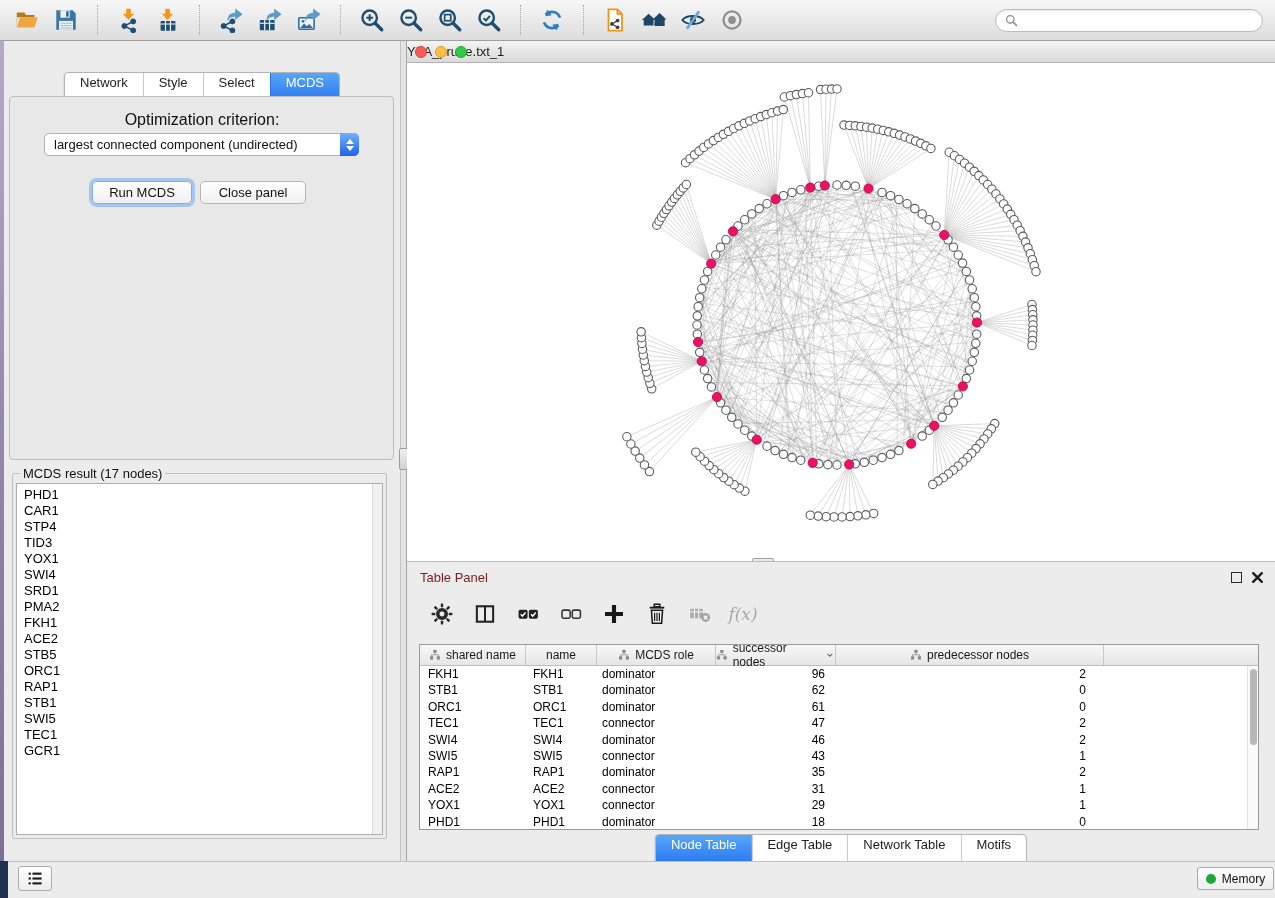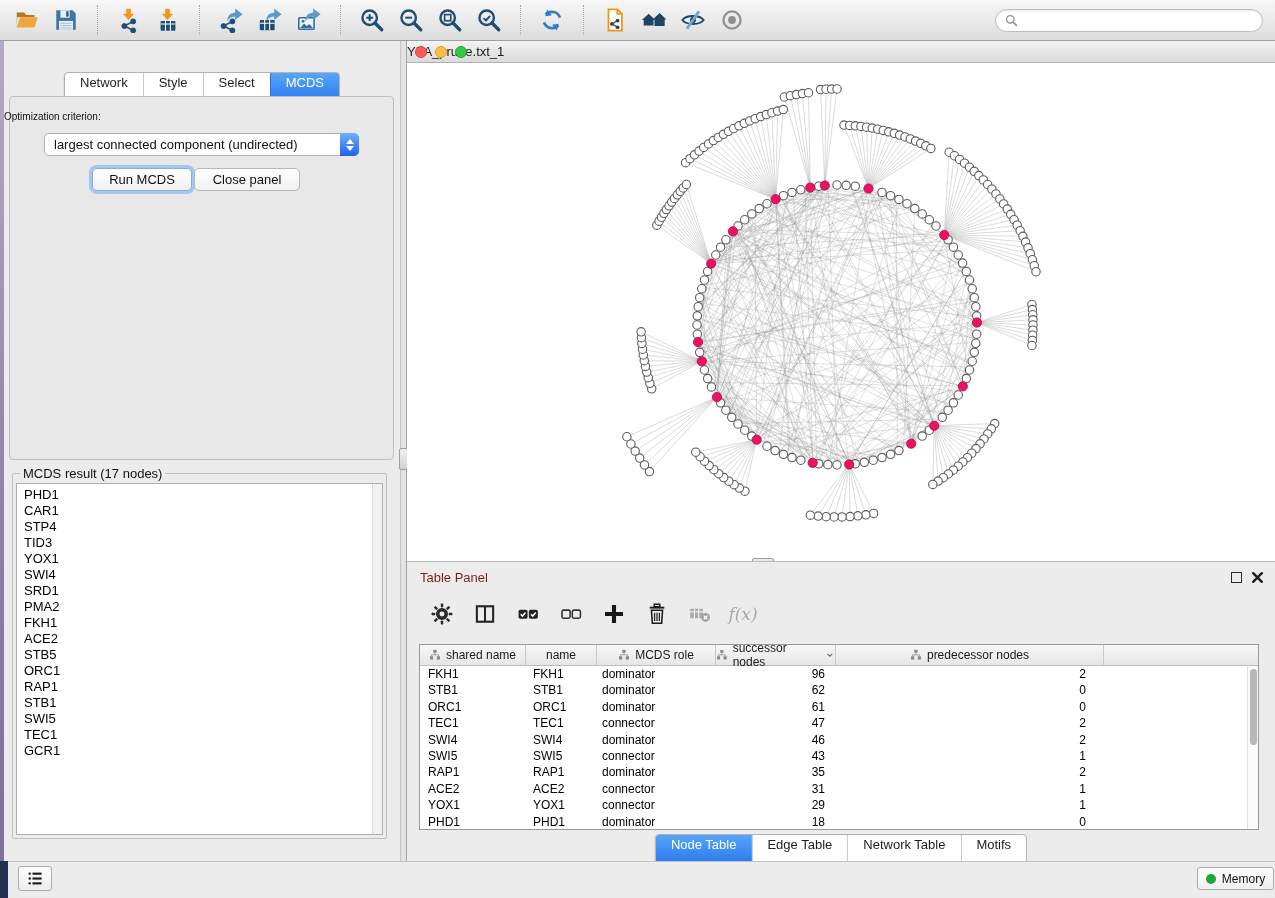--- a/index.html
+++ b/index.html
@@ -36,33 +36,33 @@
 
   .seg { display:inline-flex; height:38px; border:1px solid #b3b3b3; border-radius:4px;
     background:#fff; overflow:hidden; box-shadow:0 1px 1px rgba(0,0,0,.06); }
   .segi { padding:0 15px; font-size:13px; line-height:20px; color:#1d1d1d; border-left:1px solid #c9c9c9; cursor:default; }
   .segi:first-child { border-left:none; }
   .segi.active { background:linear-gradient(#57a6fa,#1c6cec); color:#fff; border-left-color:#2a71e0; }
 
   .cp-tabs { position:absolute; top:31px; left:50%; transform:translateX(-50%); }
   .cp-box { position:absolute; left:5px; top:55px; width:385px; height:364px;
     background:#e8e8e8; border:1px solid #bdbdbd; border-radius:4px; }
-  .opt-label { position:absolute; top:70px; left:0; width:100%; text-align:left; font-size:10px; color:#111; }
+  .opt-label { position:absolute; top:70px; left:0; width:100%; text-align:center; font-size:16px; color:#111; }
   .dropdown { position:absolute; left:40px; top:92px; width:315px; height:23px; background:#fff;
     border:1px solid #b1b1b1; border-radius:5px; display:flex; align-items:center; }
   .dd-text { flex:1; font-size:13px; padding-left:9px; color:#111; white-space:nowrap; overflow:hidden; }
   .dd-stepper { width:19px; height:23px; margin:-1px -1px -1px 0; border-radius:0 5px 5px 0;
     background:linear-gradient(#6fb2fb,#2062e9); display:flex; flex-direction:column; align-items:center; justify-content:center; gap:2px; }
   .dd-up { width:0; height:0; border-left:4px solid transparent; border-right:4px solid transparent; border-bottom:5px solid #fff; }
   .dd-down { width:0; height:0; border-left:4px solid transparent; border-right:4px solid transparent; border-top:5px solid #fff; }
   .btn { position:absolute; height:23px; background:linear-gradient(#ffffff,#f0f0f0);
     border:1px solid #b6b6b6; border-radius:5px; font-size:13px; color:#111;
-    display:flex; align-items:center; justify-content:center; }
+    display:flex; align-items:center; justify-content:center;margin-top:13px; }
   .btn-run { left:88px; top:127px; width:100px; border-color:#85aede; box-shadow:0 0 0 3px rgba(110,170,245,.55); }
-  .btn-close { left:190px; top:127px; width:106px; }
+  .btn-close { left:196px; top:127px; width:106px; }
 
   .mcds-group { position:absolute; left:8px; top:425px; width:375px; height:373px;
     border:1px solid #c0c0c0; border-radius:2px; padding:2px 3px 3px 3px; background:transparent; }
   .mcds-group legend { font-size:13px; color:#111; padding:0 3px; margin-left:4px; }
   .mcds-list { position:relative; width:100%; height:100%; background:#fff; border:1px solid #aeaeae; overflow:hidden; padding:3px 0 0 7px; }
   .mcds-item { font-size:13px; line-height:16px; color:#000; }
   .mcds-scroll { position:absolute; right:0; top:0; bottom:0; width:10px; background:#f1f1f1; border-left:1px solid #d9d9d9; }
 
   
   .v-split { position:absolute; left:400px; top:41px; width:7px; height:820px; background:#e3e3e3;

